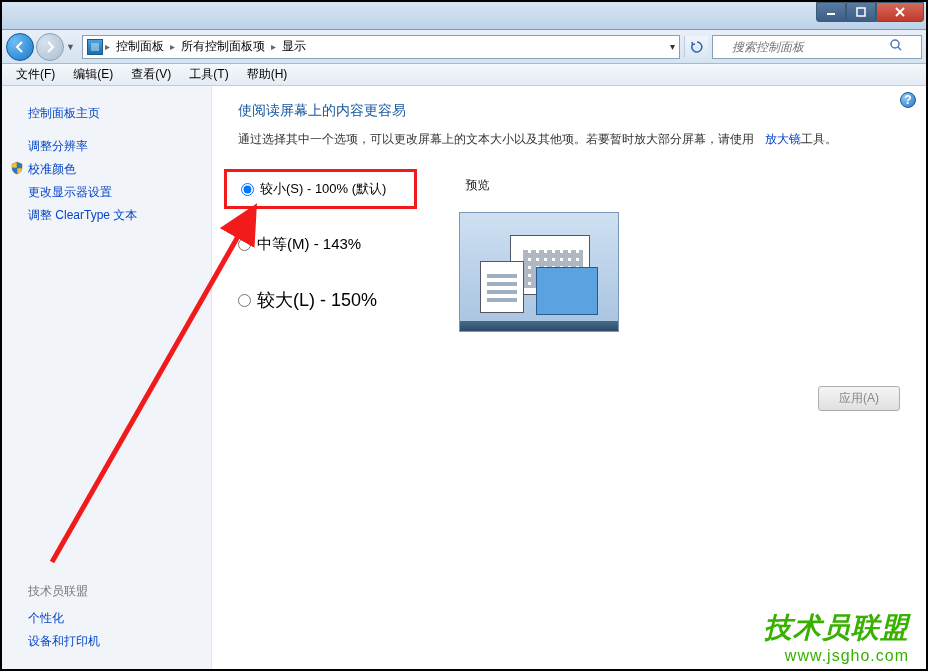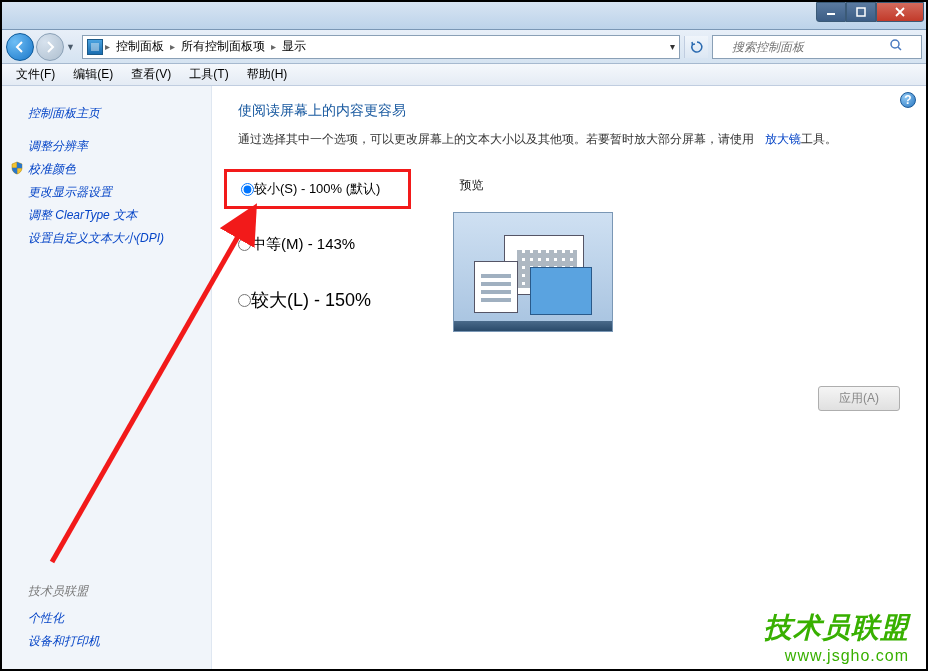--- a/index.html
+++ b/index.html
@@ -92,21 +92,20 @@
     height: calc(100% - 28px - 34px - 22px);
     background: #fff;
   }
   .sidebar {
     width: 210px;
     background: #f1f5fa;
     border-right: 1px solid #dfe7f1;
     padding: 16px 12px;
     display: flex; flex-direction: column;
     position: relative;
-    font-style: italic;
   }
   .sidebar a { color: #0645c7; text-decoration: none; display: block; padding: 3px 14px; font-size: 12px; }
   .sidebar .home { color: #0645c7; padding-left: 14px; margin-bottom: 10px; }
   .sidebar .item-wrap { position: relative; }
   .sidebar .shield {
     position: absolute; left: -4px; top: 3px;
     width: 14px; height: 14px;
   }
   .sidebar-bottom { margin-top: auto; }
   .sidebar-bottom .heading { color: #777; padding: 3px 14px; margin-bottom: 4px; }
@@ -114,21 +113,21 @@
   .main {
     flex: 1;
     padding: 16px 26px;
     position: relative;
   }
   .main h2 { color: #1a5aa0; font-weight: normal; font-size: 14px; margin-bottom: 10px; }
   .main .desc { color: #333; font-size: 12px; line-height: 1.6; margin-bottom: 28px; }
   .main .desc a { color: #0645c7; text-decoration: none; margin-left: 11px; }
   .options-row { display: flex; gap: 70px; }
   .option-col { display: flex; flex-direction: column; gap: 34px; }
-  .option { display: flex; align-items: center; font-size: 15px; }
+  .option { display: flex; align-items: center; gap: 6px; font-size: 15px; }
   .option.small { font-size: 13px; }
   .option input[type=radio] { width: 13px; height: 13px; }
   .highlight-box {
     border: 3px solid #f21a1a;
     padding: 8px 28px 8px 14px;
     margin: -8px -28px -8px -14px;
     display: inline-flex;
   }
   .preview-col { }
   .preview-label { font-size: 12px; color: #222; margin-bottom: 18px; padding-left: 6px; }
@@ -275,23 +274,20 @@
             <path d="M2 7 L7 7 V13 C4.5 12.5 2 10 2 7 Z" fill="#2a77c9"></path>
           </svg>
       </span>
       <a>校准颜色</a>
     </div>
     <div class="item-wrap">
         <a>更改显示器设置</a>
       </div>
     <div class="item-wrap">
         <a>调整 ClearType 文本</a>
-      </div>
-    <div class="item-wrap">
-        <a>设置自定义文本大小(DPI)</a>
       </div>
     <div class="sidebar-bottom">
       <div class="heading">技术员联盟</div>
       <a>个性化</a>
       <a>设备和打印机</a>
     </div>
   </div>
 
   <div class="main">
     <div class="help-icon">?</div>

